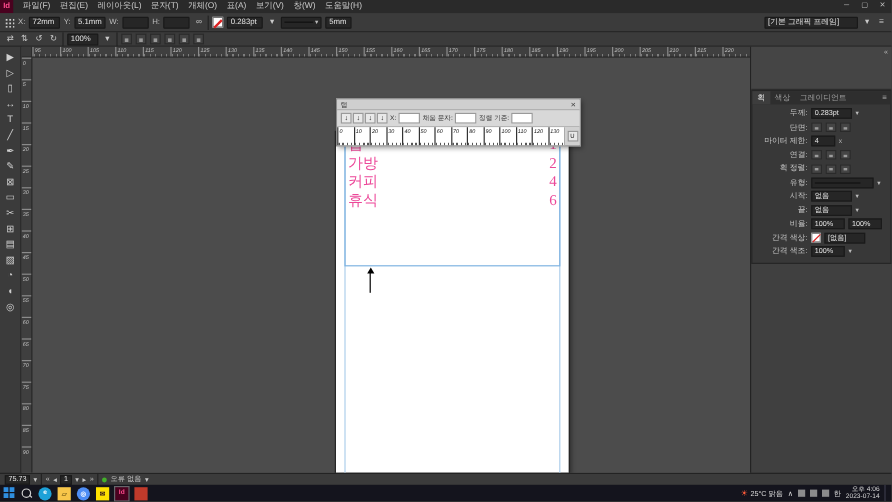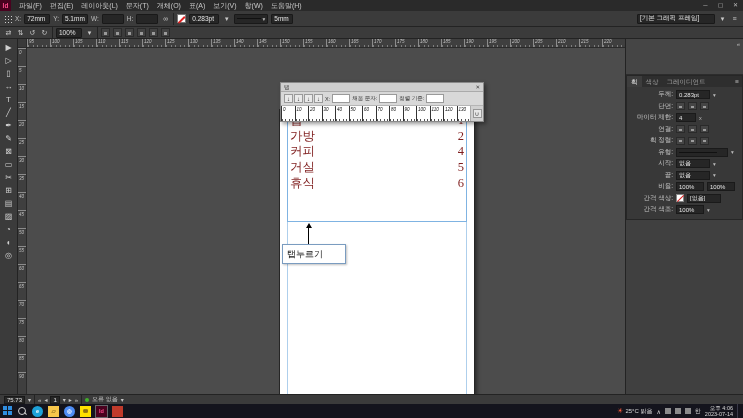--- a/index.html
+++ b/index.html
@@ -52,21 +52,21 @@
   .hcell::before { content:""; position:absolute; left:0; right:0; bottom:0; height:2px;
     background:repeating-linear-gradient(90deg,#7e7e7e 0 1px,transparent 1px 4.6px); }
   .vruler { position:absolute; left:0; top:9px; bottom:0; width:9px; background:#3f3f3f; border-right:1px solid #2a2a2a; z-index:4; }
   .vcell { height:18px; position:relative; border-top:1px solid #8b8b8b; }
   .vcell .num { position:absolute; left:1px; top:1px; font-size:4.5px; color:#c2c2c2; }
 
   
   .page { position:absolute; left:262px; top:71px; width:194px; height:284px; background:#fff; outline:1px solid #262626; box-shadow:3px 3px 4px rgba(0,0,0,.45); z-index:1; }
   .guide-v { position:absolute; top:0; bottom:0; width:1px; background:#aecfec; }
   .text-frame { position:absolute; left:7px; right:7px; top:2px; height:110px; border:1px solid #7fb3e2; }
-  .toc-row { display:flex; justify-content:space-between; height:15.7px; line-height:15.7px; font-family:"Liberation Serif", serif; font-size:12.5px; color:#7f1d1d; padding:0 2px; }
+  .toc-row { display:flex; justify-content:space-between; height:15.7px; line-height:15.7px; font-family:"Liberation Serif", serif; font-size:12.5px; color:#ec4899; padding:0 2px; }
   .toc-row-last { display:flex; justify-content:flex-start; }
   .text-cursor { width:1px; height:11px; background:#000; margin:2.5px 0 0 1px; animation:blink 1s steps(1) infinite; }
   @keyframes blink { 50% { opacity:0; } }
   .annotation-box { position:absolute; left:2px; top:134px; width:64px; height:20px; background:#fff; border:1px solid #7a9cc0; box-shadow:1px 1px 2px rgba(0,0,0,.25); display:flex; align-items:center; padding-left:4px; font-size:9px; color:#111; z-index:3; }
   .annotation-arrow { position:absolute; left:28px; top:117px; width:1px; height:17px; background:#000; z-index:3; }
   .annotation-arrowhead { position:absolute; left:25.5px; top:113px; width:0; height:0; border-left:3px solid transparent; border-right:3px solid transparent; border-bottom:5px solid #000; z-index:3; }
 
   
   .tab-dialog { position:absolute; left:262px; top:43px; width:204px; background:#d8d8d8; border:1px solid #8a8a8a; box-shadow:2px 2px 4px rgba(0,0,0,.4); z-index:6; font-size:6px; color:#222; }
   .tab-titlebar { height:9px; background:#cfcfcf; border-bottom:1px solid #aaa; display:flex; align-items:center; padding:0 3px; }
@@ -448,37 +448,30 @@
                   <span>가방</span>
                   <span>2</span>
                 </div>
 
 
                 <div class="toc-row">
                   <span>커피</span>
                   <span>4</span>
                 </div>
 
-                <div class="toc-row">
-                  <span>거실</span>
-                  <span>5</span>
-                </div>
 
                 <div class="toc-row">
                   <span>휴식</span>
                   <span>6</span>
                 </div>
               </div>
           </div>
 
           <div class="annotation-arrowhead"></div>
           <div class="annotation-arrow"></div>
-          <div class="annotation-box">
-            <span>탭누르기</span>
-          </div>
         </div>
 
         <div class="tab-dialog">
           <div class="tab-titlebar">
             <span class="tab-title">탭</span>
             <span class="tab-close">✕</span>
           </div>
           <div class="tab-controls">
             <span style="display:flex;gap:1px;">
 

